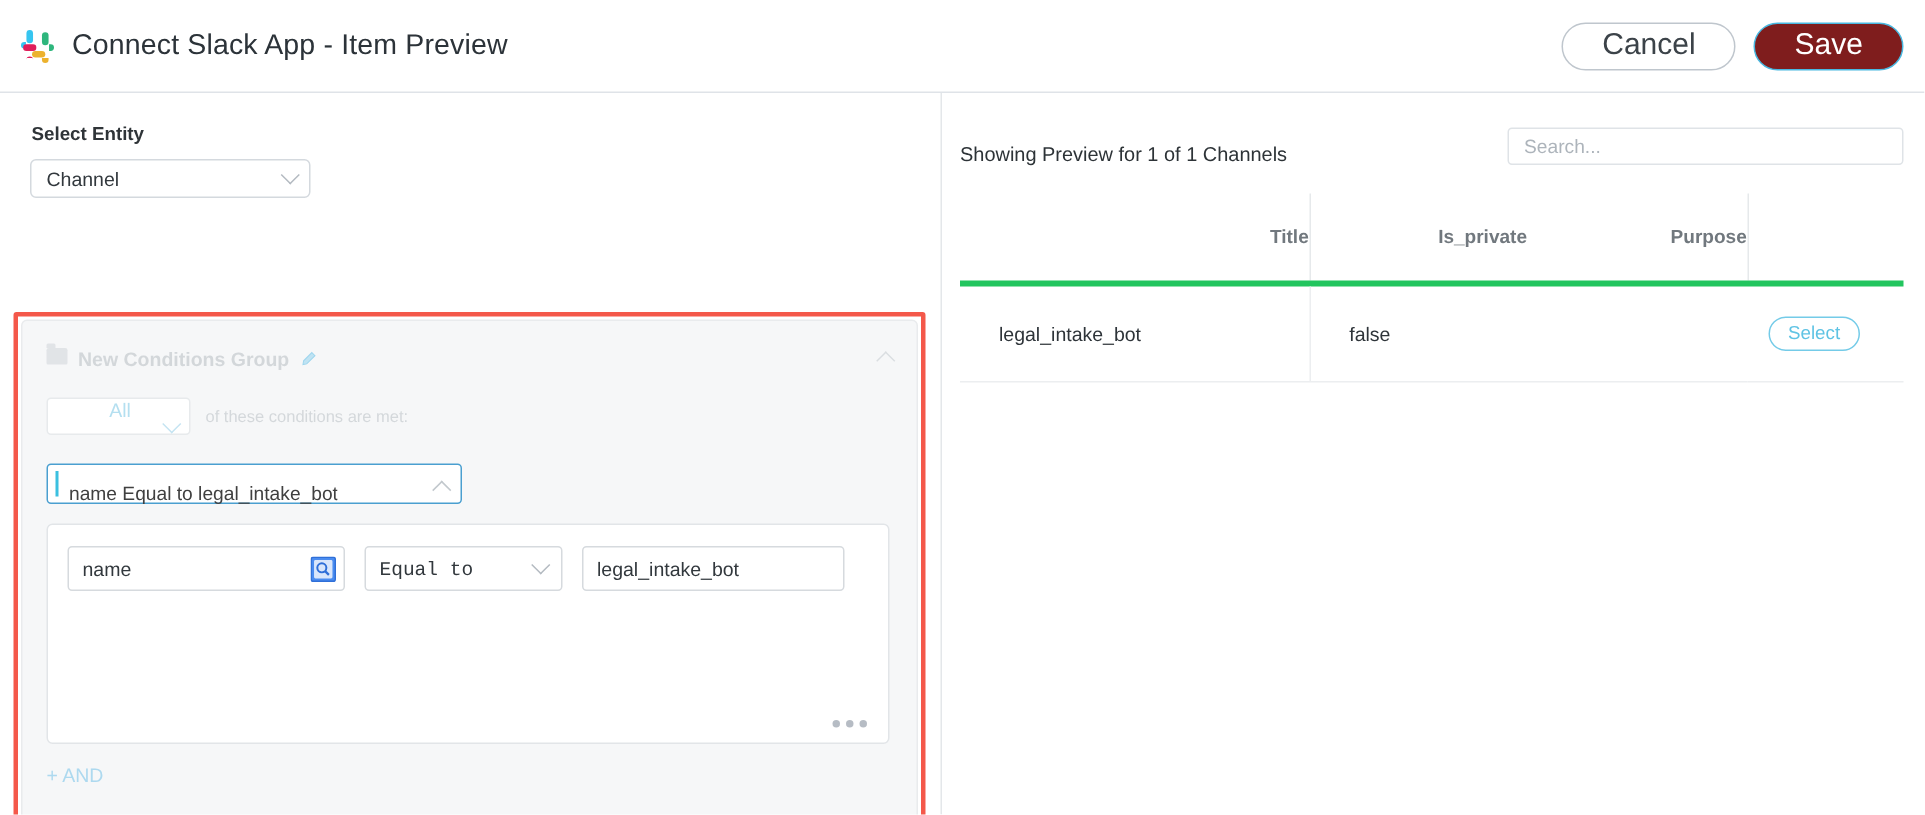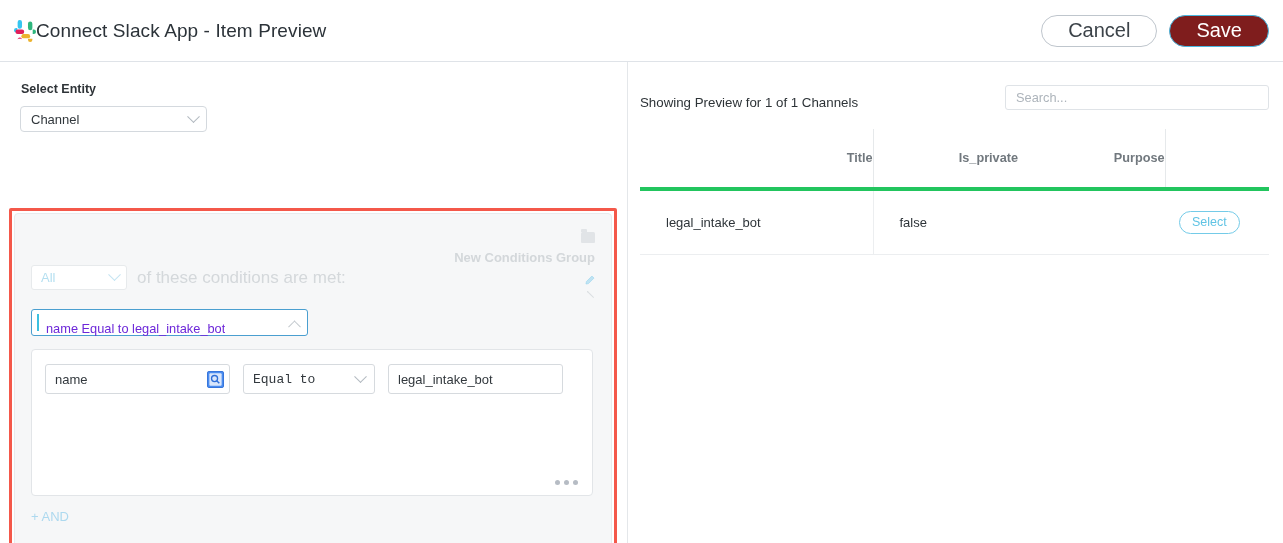--- a/index.html
+++ b/index.html
@@ -14,21 +14,21 @@
   
   .header {
     position: relative;
     height: 62px;
     background: #ffffff;
     border-bottom: 1px solid #dfe3e8;
     display: flex;
     align-items: center;
     padding: 0 14px 0 14px;
   }
-  .header-left { display: flex; align-items: flex-start; }
+  .header-left { display: flex; align-items: flex-start; gap: 12px; }
   .slack-logo { width: 22px; height: 22px; position: relative; flex: none; }
   .slack-logo svg { display: block; }
   .app-title {
     font-size: 19px;
     color: #2c3339;
     letter-spacing: .1px;
     white-space: nowrap;
   }
   .header-right {
     margin-left: auto;
@@ -127,25 +127,24 @@
     top: 151px;
     width: 598px;
     height: 379px;
     background: #f6f7f8;
     border: 1px solid #e9ebed;
     border-radius: 4px;
     padding: 18px 16px 0 16px;
   }
   .group-head {
     display: flex;
-    align-items: flex-end;
+    align-items: flex-start;
     gap: 7px;
     height: 18px;
     position: relative;
-    flex-direction: column;
   }
   .folder-icon {
     width: 14px; height: 11px;
     background: #e1e4e7;
     border-radius: 1.5px 1.5px 1px 1px;
     position: relative;
     flex: none;
   }
   .folder-icon:before {
     content: "";
@@ -183,27 +182,28 @@
     height: 25px;
     border: 1px solid #e7eaec;
     border-radius: 3px;
     background: #fff;
     display: flex;
     align-items: center;
     padding: 0 7px 0 9px;
     font-size: 13px;
     color: #b4dff0;
     cursor: pointer;
+    flex-direction: column;
   }
   .all-select .caret {
     margin-left: auto;
     border-color: #c5e4f2;
   }
   .all-suffix {
-    font-size: 17px;
+    font-size: 11px;
     color: #d4d8db;
   }
 
   
   .summary-input {
     margin-top: 19px;
     width: 277px;
     height: 27px;
     border: 1.3px solid #4a9fd0;
     border-radius: 3px;
@@ -216,21 +216,21 @@
   }
   .summary-cursor {
     width: 2px;
     height: 17px;
     background: #3bc0e0;
     margin: 0 7px 0 5px;
     flex: none;
   }
   .summary-text {
     font-size: 12.8px;
-    color: #6d28d9;
+    color: #404040;
     white-space: nowrap;
     overflow: hidden;
     margin-top: 12px;
   }
   .summary-input .caret {
     margin-left: auto;
     border-color: #c2c8cd;
     transform: rotate(225deg) translate(-3px,-3px);
   }
 

